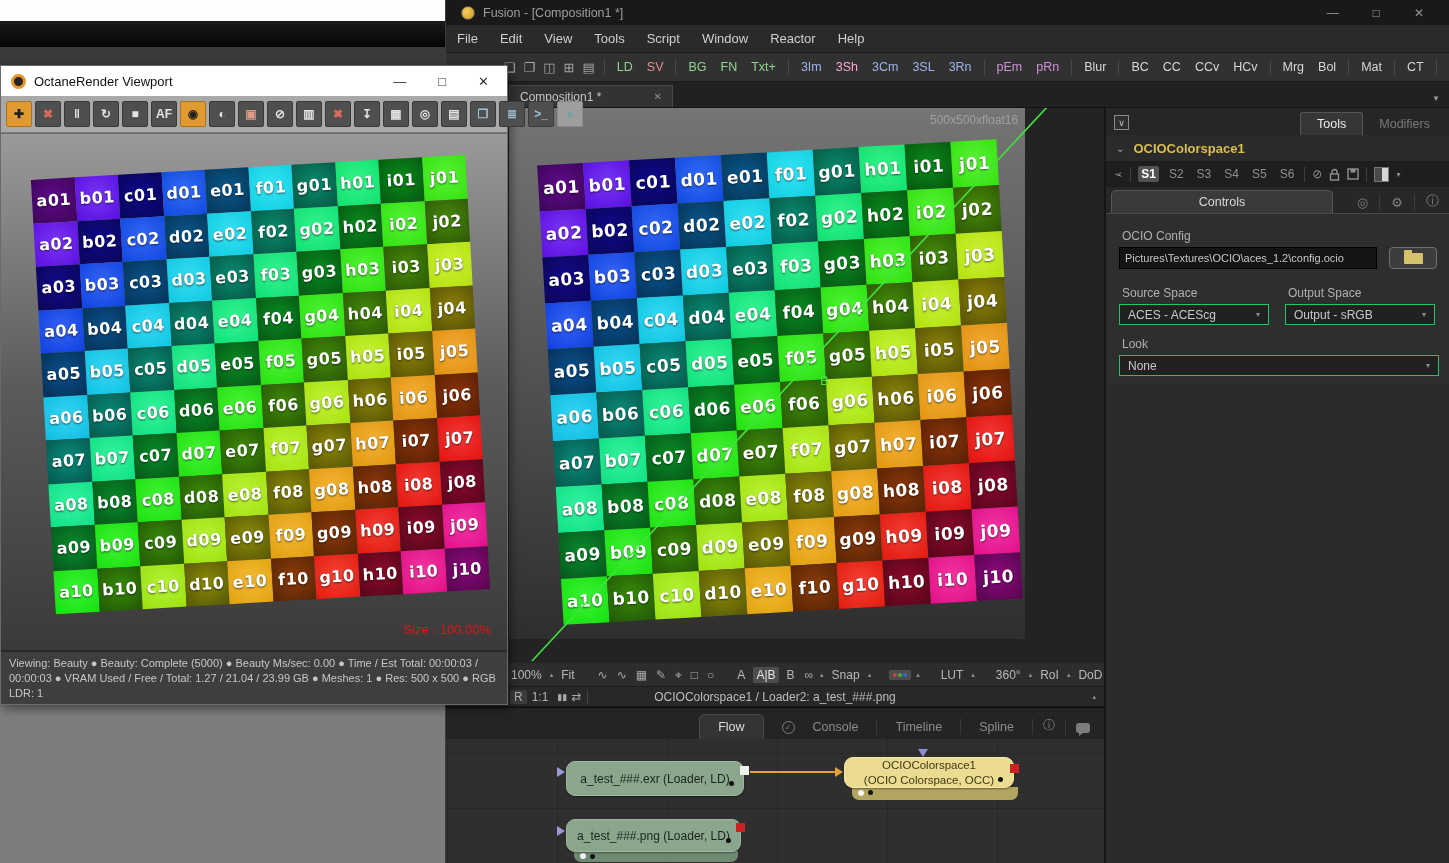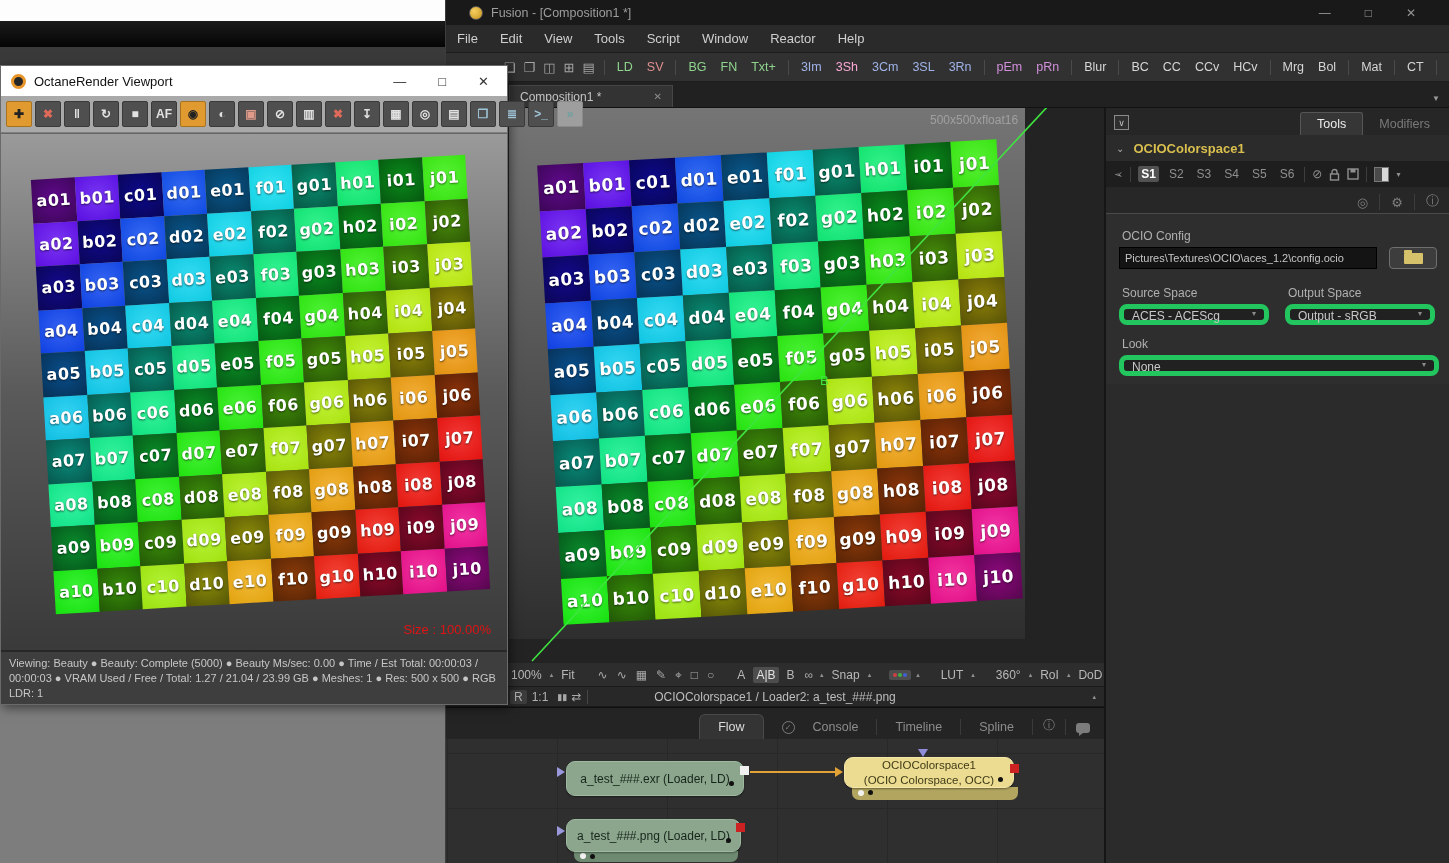--- a/index.html
+++ b/index.html
@@ -9,21 +9,21 @@
   .flex{display:flex;align-items:center}
 
   
   .bk-white{left:0;top:0;width:447px;height:21px;background:#fdfdfd}
   .bk-black{left:0;top:21px;width:447px;height:26px;background:linear-gradient(#1b1b1b,#050505)}
   .bk-dark{left:0;top:47px;width:447px;height:19px;background:#3a3a3a}
   .bk-gray{left:0;top:700px;width:447px;height:163px;background:#7d7d7d}
 
   
   #fusion{left:445px;top:0;width:1004px;height:863px;background:#252525;border-left:1px solid #3c3c3c}
-  .f-title{height:25px;background:#191919;color:#9d9d9d;font-size:12.5px;gap:8px;padding:0 23px}
+  .f-title{height:25px;background:#191919;color:#9d9d9d;font-size:12.5px;gap:8px;padding:0 15px}
   .f-logo{width:14px;height:14px;border-radius:50%;background:radial-gradient(circle at 35% 35%,#f5d060,#c8921d);border:1px solid #555}
   .f-title .wbtns{margin-left:auto;display:flex;gap:34px;padding-right:10px;font-size:12px;color:#969696}
   .f-menu{height:27px;background:#2a2a2a;color:#cfcfcf;font-size:13px}
   .f-menu span{padding:0 11px;cursor:default}
   .f-toolbar{height:30px;background:#313131;border-top:1px solid #1d1d1d;border-bottom:1px solid #1d1d1d;
      padding-left:54px;font-size:12.5px;display:flex;align-items:center}
   .lay-ic{color:#a6a6a6;font-size:13px;margin:0 4px}
   .tsep{width:1px;height:15px;background:#4a4a4a;margin:0 5px;flex:0 0 1px}
   .tbtn{padding:0 7px;white-space:nowrap;cursor:default}
   .f-tabrow{height:26px;background:#212121;display:flex;align-items:flex-end;border-bottom:1px solid #121212}
@@ -123,21 +123,21 @@
   .flabel{color:#b0b0b0;margin:7px 0 4px 3px}
   .cfg-row{display:flex;gap:12px;align-items:flex-end}
   .cfg-input{flex:1;background:#141414;border:1px solid #000;color:#c6c6c6;font-size:11px;
      padding:4px 5px;white-space:nowrap;overflow:hidden}
   .browse{width:48px;height:22px;background:#3d3d3d;border:1px solid #6f6f6f;border-radius:4px;
      display:flex;align-items:center;justify-content:center}
   .folder{width:19px;height:11px;background:#d6c26a;border-radius:1px;position:relative}
   .folder::before{content:"";position:absolute;top:-3px;left:0;width:8px;height:3px;background:#d6c26a;border-radius:1px 1px 0 0}
   .two-col{display:flex;gap:16px}
   .col{width:150px}
-  .dd{height:21px;background:#212121;border:5px solid #22c55e;border-radius:8px;display:flex;align-items:flex-start;
+  .dd{height:21px;background:#212121;border:1px solid #22c55e;border-radius:0;display:flex;align-items:center;
      padding:0 8px;color:#c8c8c8}
   .dd .arr{margin-left:auto;color:#8a8a8a;font-size:8px}
   .dd.wide{width:320px}
 
   
   #octane{left:0;top:65px;width:508px;height:640px;z-index:30;border:1px solid #6a6a6a;background:#3e3e3e;
      box-shadow:2px 3px 10px rgba(0,0,0,.5)}
   .oct-title{height:30px;background:#fff;display:flex;align-items:center;gap:8px;padding:0 10px;color:#111;font-size:13px}
   .oct-logo{width:15px;height:15px;border-radius:50%;background:#262626;border:3px solid #e8952a}
   .oct-title .wbtns{margin-left:auto;display:flex;gap:32px;color:#333;font-size:13px;padding-right:8px}
@@ -482,20 +482,21 @@
         <svg width="12" height="12" viewBox="0 0 12 12">
           <rect x="1" y="1" width="10" height="10" fill="none" stroke="#8f8f8f" stroke-width="1.4"></rect>
           <rect x="3.5" y="1" width="5" height="3.5" fill="#8f8f8f"></rect>
         </svg>
         <span class="isep"></span>
         <span class="swatch"></span>
         <span style="font-size:8px;color:#8f8f8f">▾</span>
       </div>
 
       <div class="ctrl-tabs">
+        <div class="controls-tab">Controls</div>
         <span style="flex:1"></span>
         <span class="ctrl-ic">◎</span>
         <span class="ctrl-isep"></span>
         <span class="ctrl-ic">⚙</span>
         <span class="ctrl-isep"></span>
         <span class="ctrl-ic">ⓘ</span>
       </div>
 
       <div class="insp-body">
         <div class="flabel">OCIO Config</div>

